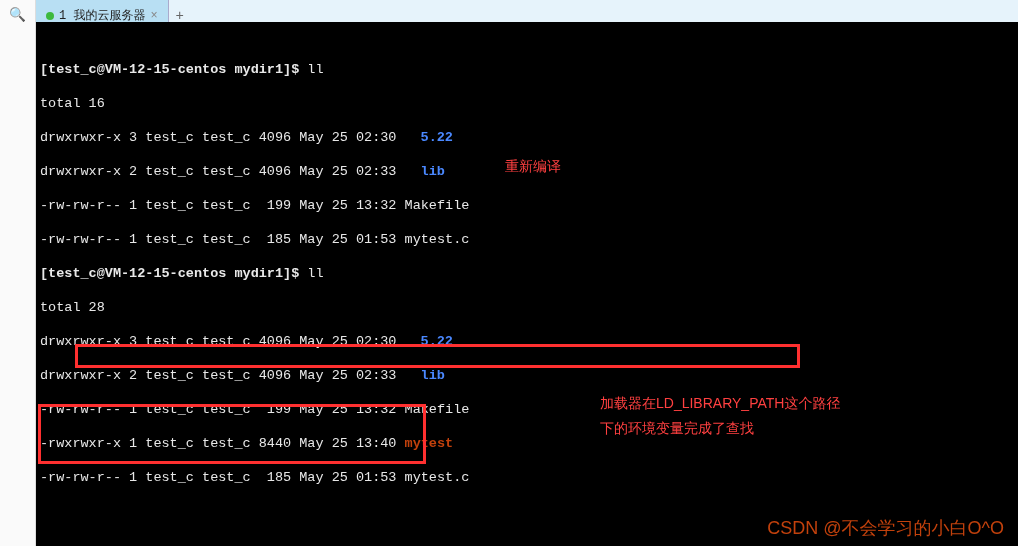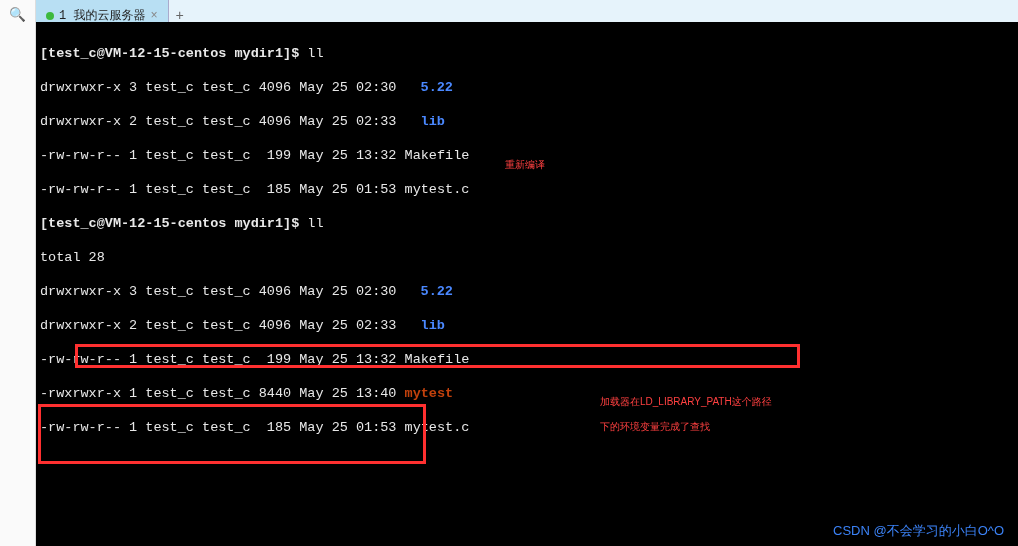--- a/index.html
+++ b/index.html
@@ -46,60 +46,61 @@
     .dot-green { width: 8px; height: 8px; border-radius: 50%; background: #3db93d; }
     .new-tab {
       width: 22px; display: flex; align-items: center; justify-content: center;
       color: #666; font-size: 14px;
     }
     .terminal {
       position: absolute;
       left: 36px; top: 22px; right: 0; bottom: 0;
       background: #000;
       color: #e8e8e8;
-      padding: 6px 4px;
+      padding: 22px 4px;
       line-height: 17px;
       white-space: pre;
     }
     .bold { font-weight: bold; }
     .blue { color: #4a88ff; font-weight: bold; margin-left: 16px; }
     .green { color: #c2410c; font-weight: bold; }
-    .red-annot { color: #ff4040; font-family: "Microsoft YaHei", sans-serif; font-size: 10px; position: absolute; }
+    .red-annot { color: #ff4040; font-family: "Microsoft YaHei", sans-serif; font-size: 14px; position: absolute; }
     .underline-red { border-bottom: 2px solid #ff3030; display: inline-block; }
     .box-red {
       position: absolute;
       border: 3px solid #ff3030;
       pointer-events: none;
     }
     .watermark {
       position: absolute;
       right: 14px; bottom: 6px;
-      color: #3b82f6;
+      color: #c2410c;
       font-family: "Microsoft YaHei", sans-serif;
-      font-size: 13px;
+      font-size: 18px;
     }
   </style>
 </head>
 <body>
 
 <div class="left-bar">
   <span>🔍</span>
 </div>
 
 <div class="tab-bar">
   <div class="tab active">
     <span class="dot-green"></span>
     <span>1 我的云服务器</span>
     <span style="color:#888">×</span>
   </div>
   <div class="new-tab">+</div>
 </div>
 
 <div class="terminal">
 <div><span class="bold">[test_c@VM-12-15-centos mydir1]$ </span><span>ll</span></div>
+<div>total 16</div>
 <div><span>drwxrwxr-x 3 test_c test_c 4096 May 25 02:30 </span><span class="blue">5.22</span></div>
 <div><span>drwxrwxr-x 2 test_c test_c 4096 May 25 02:33 </span><span class="blue">lib</span></div>
 <div>-rw-rw-r-- 1 test_c test_c  199 May 25 13:32 Makefile</div>
 <div>-rw-rw-r-- 1 test_c test_c  185 May 25 01:53 mytest.c</div>
 <div><span class="bold">[test_c@VM-12-15-centos mydir1]$ </span><span>ll</span></div>
 <div>total 28</div>
 <div><span>drwxrwxr-x 3 test_c test_c 4096 May 25 02:30 </span><span class="blue">5.22</span></div>
 <div><span>drwxrwxr-x 2 test_c test_c 4096 May 25 02:33 </span><span class="blue">lib</span></div>
 <div>-rw-rw-r-- 1 test_c test_c  199 May 25 13:32 Makefile</div>
 <div><span>-rwxrwxr-x 1 test_c test_c 8440 May 25 13:40 </span><span class="green">mytest</span></div>

